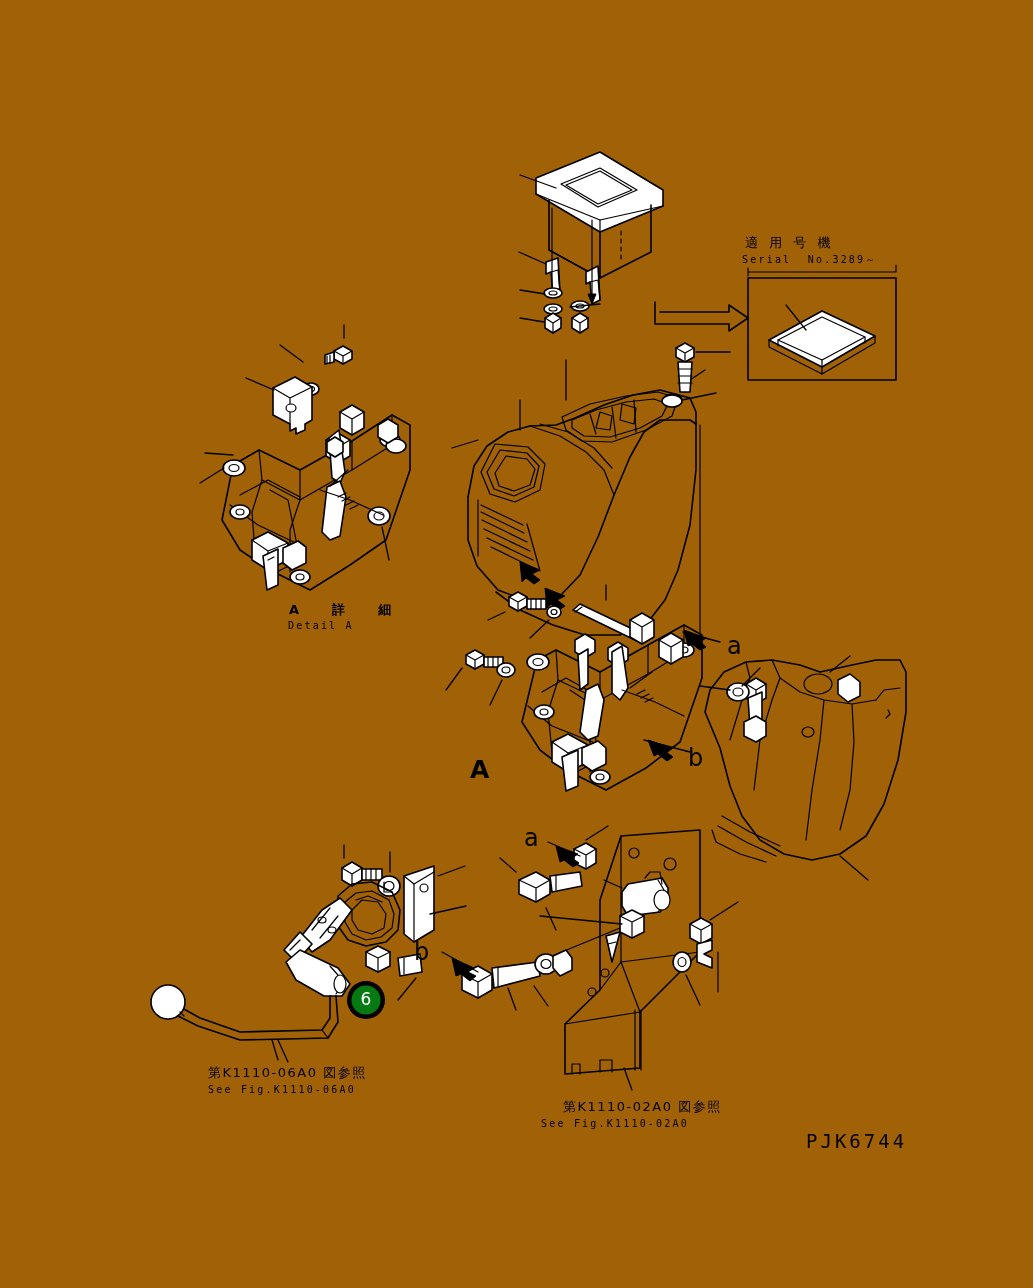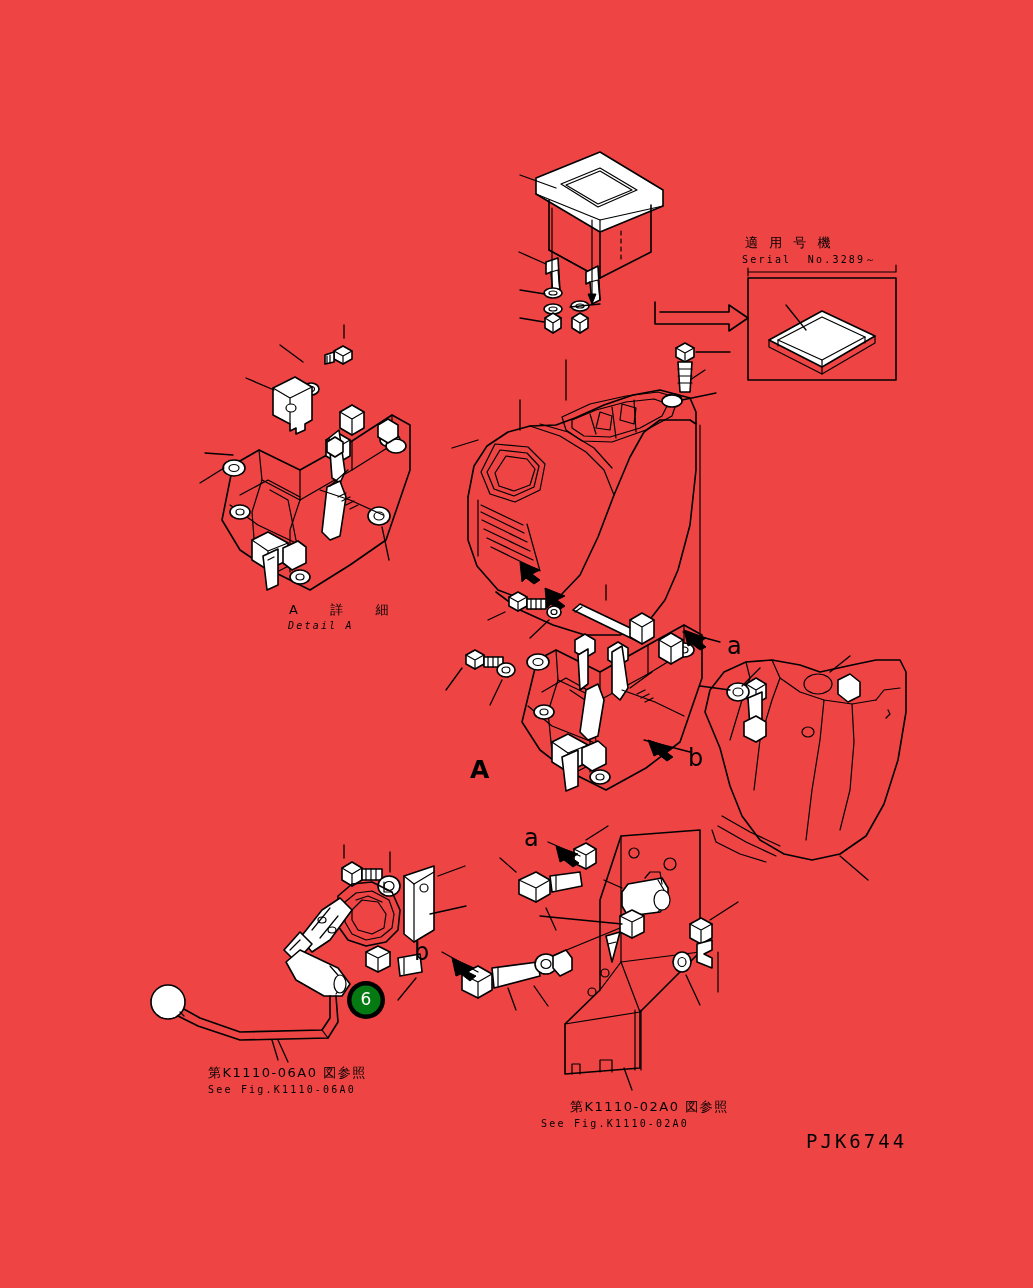--- a/index.html
+++ b/index.html
@@ -8,21 +8,21 @@
     padding: 0;
     background: #ffffff;
   }
   body {
     font-family: "DejaVu Sans Mono", monospace;
   }
   #sheet {
     position: relative;
     width: 1033px;
     height: 1288px;
-    background: #ef4444;
+    background: #a16207;
     overflow: hidden;
   }
   #art {
     position: absolute;
     left: 0; top: 0;
     width: 1033px;
     height: 1288px;
   }
   .lbl {
     position: absolute;
@@ -473,27 +473,27 @@
 
     <g>
       <circle cx="366" cy="1000" r="19" fill="#000000"></circle>
       <circle cx="366" cy="1000" r="14.5" fill="#067a12"></circle>
     </g>
   </svg>
 
   <div class="lbl jp" style="left:745px; top:234px;">適 用 号 機</div>
   <div class="lbl code" style="left:742px; top:253px;">Serial  No.3289～</div>
 
-  <div class="lbl jp" style="left:289px; top:601px; letter-spacing:8px;">A  詳  細</div>
-  <div class="lbl code" style="left:288px; top:619px;font-style:italic;">Detail A</div>
+  <div class="lbl jp" style="left:289px; top:601px; letter-spacing:8px;font-weight:bold;">A  詳  細</div>
+  <div class="lbl code" style="left:288px; top:619px;">Detail A</div>
 
   <div class="lbl jp" style="left:208px; top:1064px; letter-spacing:1.5px;">第K1110-06A0 図参照</div>
   <div class="lbl code" style="left:208px; top:1083px;">See Fig.K1110-06A0</div>
 
-  <div class="lbl jp" style="left:563px; top:1098px; letter-spacing:1.5px;margin-left:7px;">第K1110-02A0 図参照</div>
+  <div class="lbl jp" style="left:563px; top:1098px; letter-spacing:1.5px;">第K1110-02A0 図参照</div>
   <div class="lbl code" style="left:541px; top:1117px;">See Fig.K1110-02A0</div>
 
   <div class="lbl code" style="left:806px; top:1128px; letter-spacing:3px; font-size:19px;">PJK6744</div>
 
   <div class="callout-a" style="left:470px; top:755px;">A</div>
 
   <div class="callout-lc" style="left:727px; top:632px;">a</div>
   <div class="callout-lc" style="left:688px; top:744px;">b</div>
   <div class="callout-lc" style="left:524px; top:824px;">a</div>
   <div class="callout-lc" style="left:414px; top:938px;">b</div>

